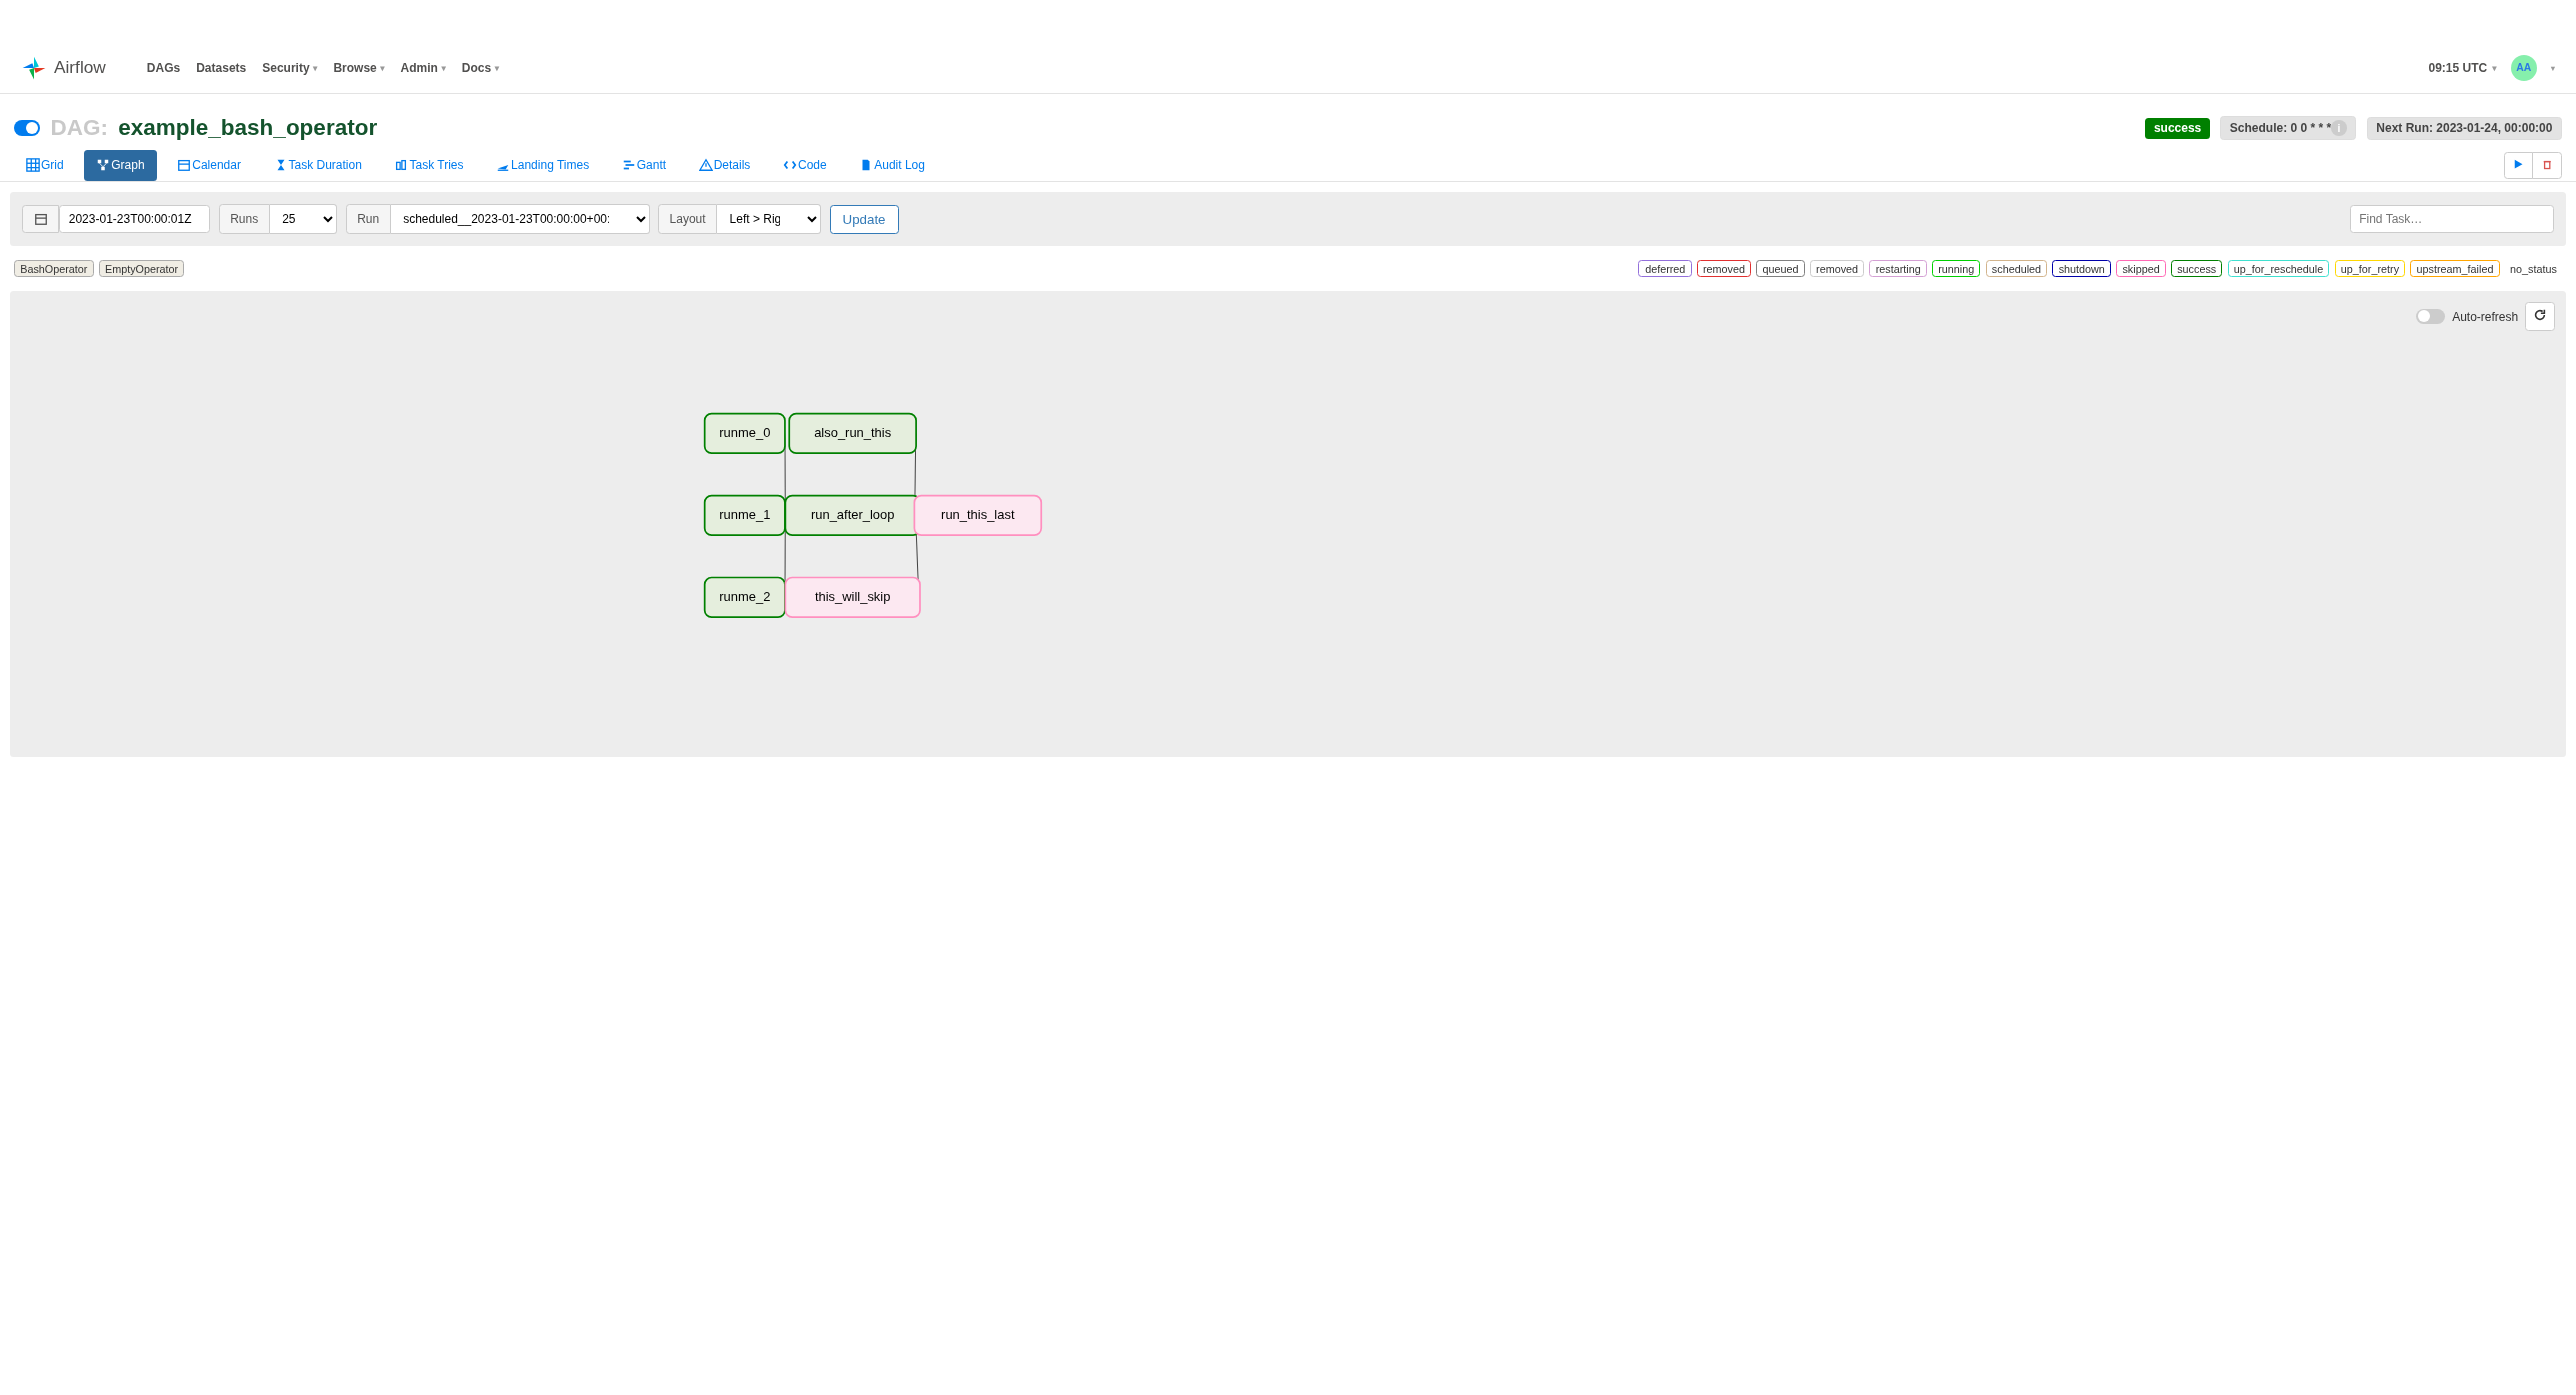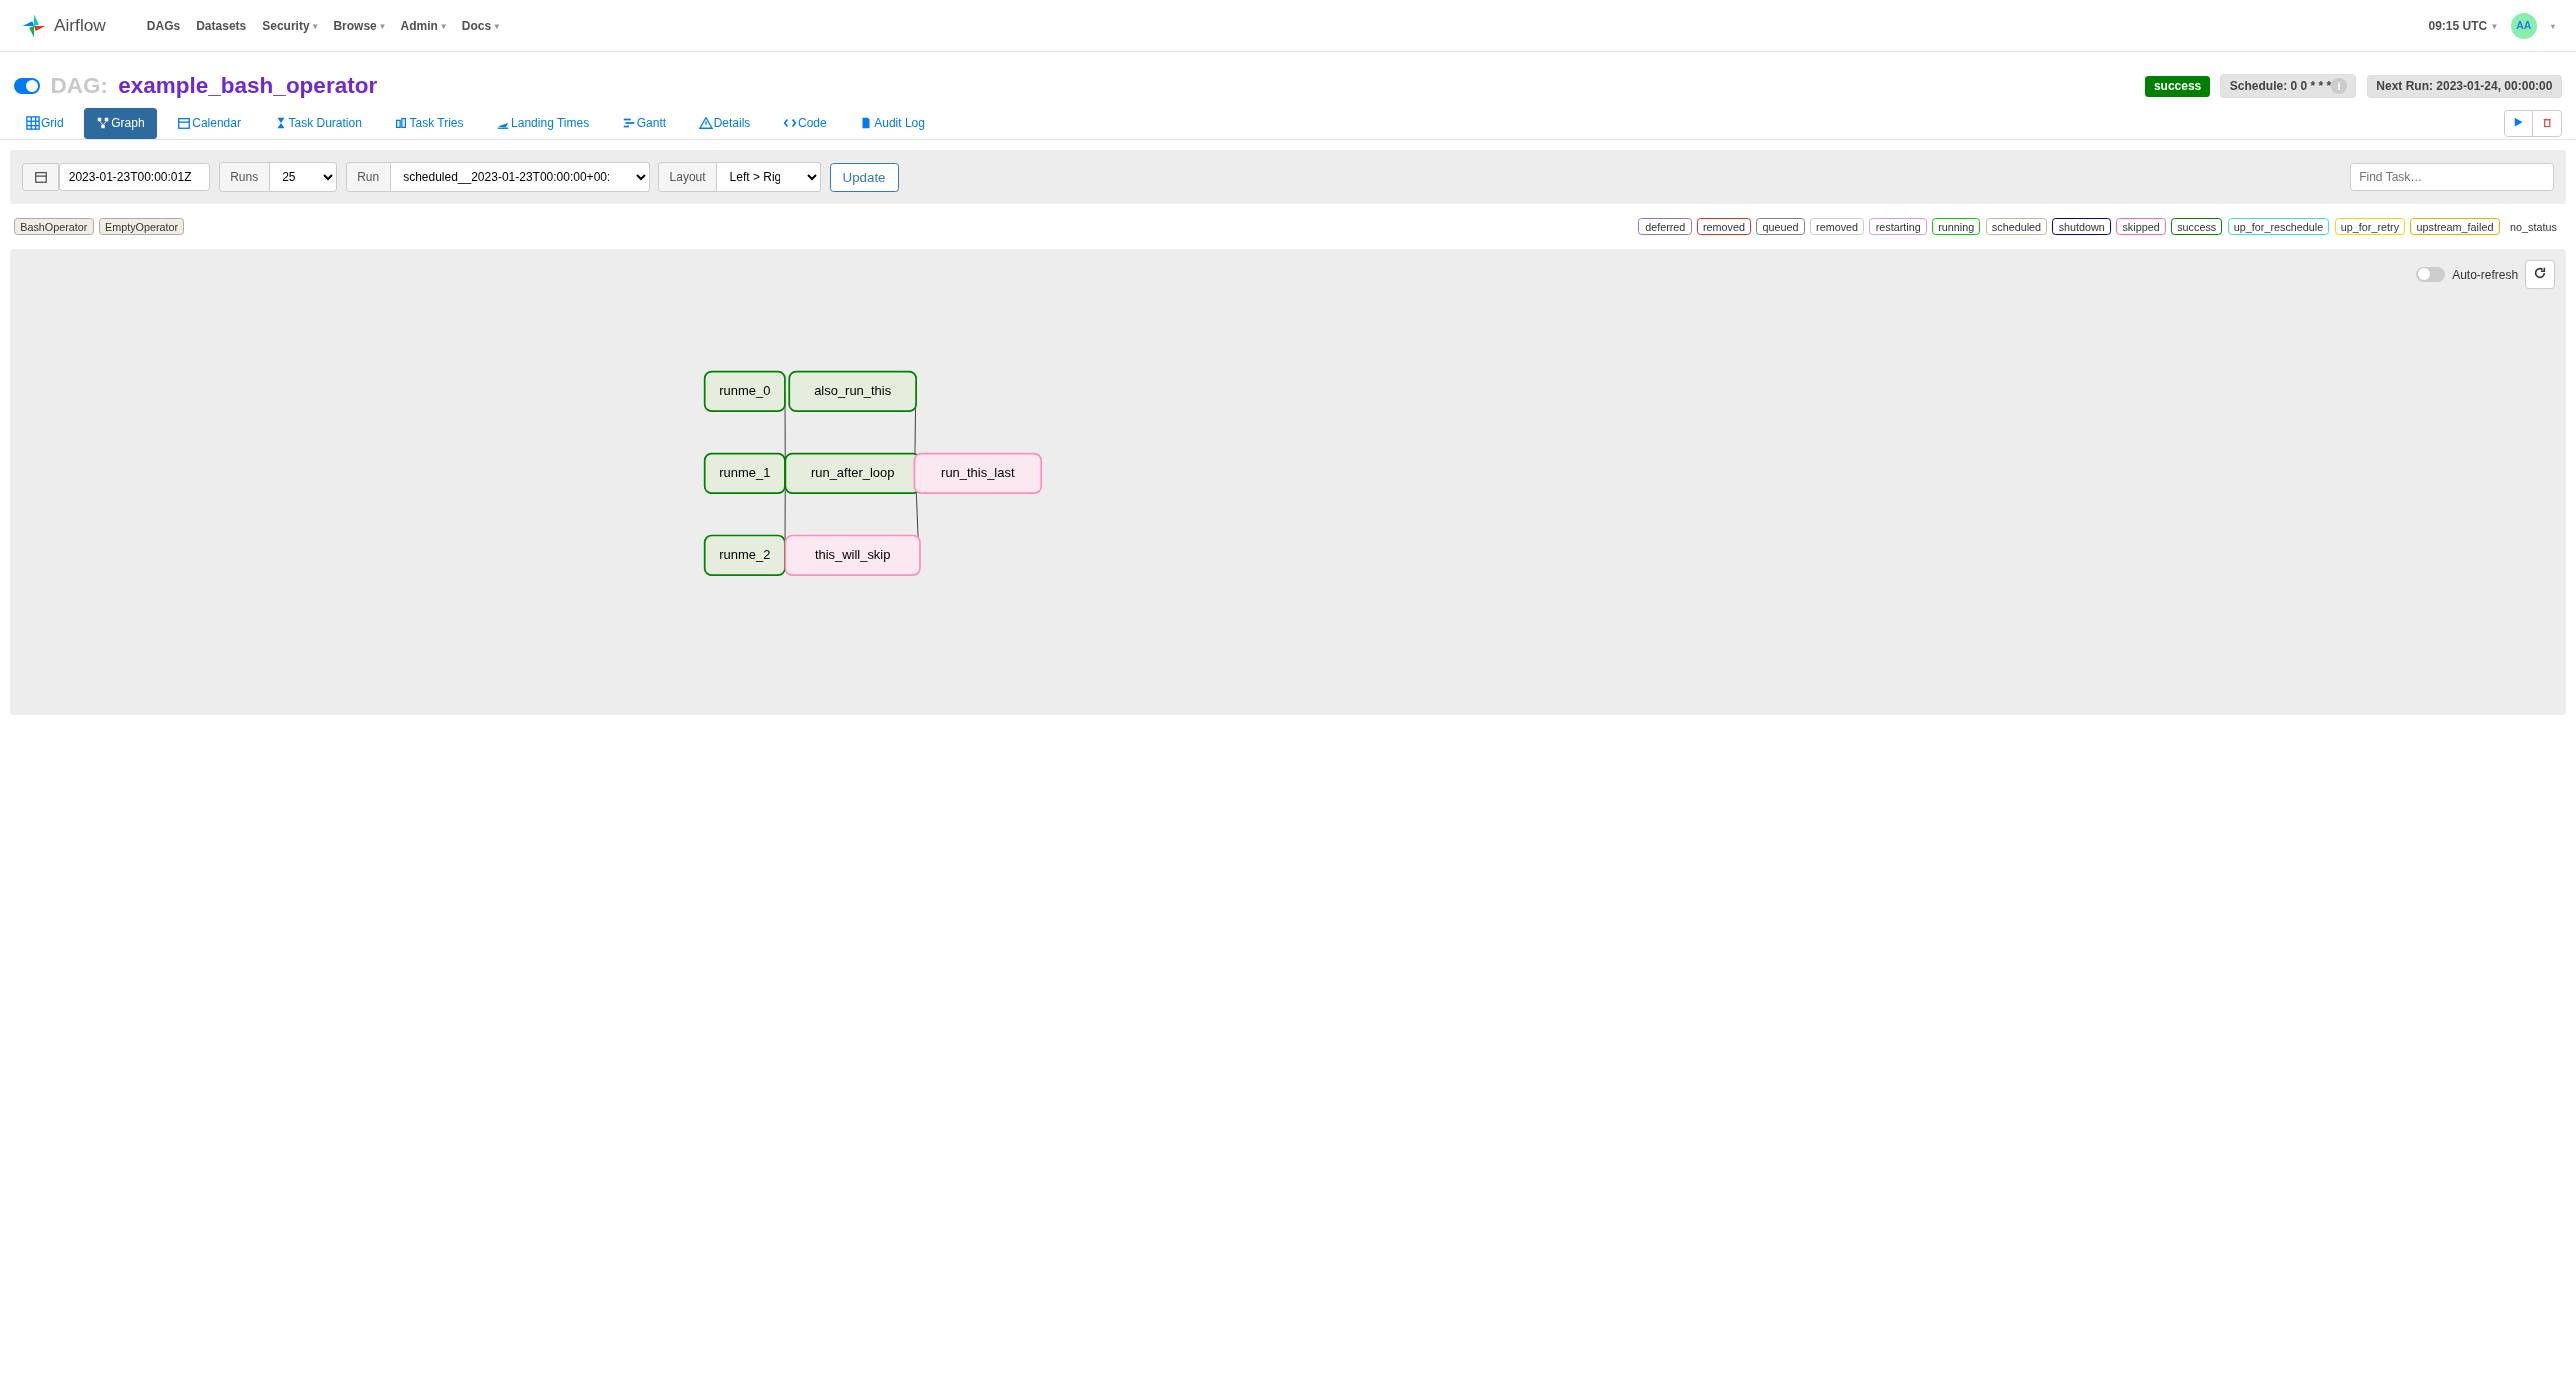--- a/index.html
+++ b/index.html
@@ -10,20 +10,21 @@
   font-size: 12px;
 }
 
 
 .navbar {
   display: flex;
   align-items: center;
   padding: 0 21px;
   height: 52px;
   border-bottom: 0.9px solid #e3e3e3;
+  margin-top: 42px;
 }
 .logo {
   display: flex;
   align-items: center;
   gap: 7px;
   margin-right: 41px;
 }
 .logo-text { font-size: 17.3px; color: #51504f; font-weight: 400; }
 .nav-items { display: flex; gap: 16px; flex: 1; }
 .nav-item {
@@ -76,21 +77,21 @@
 }
 .toggle::after {
   content: "";
   position: absolute;
   right: 1.7px; top: 1.7px;
   width: 12px; height: 12px;
   background: #fff;
   border-radius: 50%;
 }
 .dag-label { font-size: 22.5px; color: #c9c9c9; font-weight: 700; }
-.dag-name  { font-size: 22.5px; color: #6d28d9; font-weight: 700; }
+.dag-name  { font-size: 22.5px; color: #14532d; font-weight: 700; }
 .header-spacer { flex: 1; }
 .badge {
   padding: 3.5px 8.6px;
   border-radius: 3.5px;
   font-weight: 700;
 }
 .badge-success { background: #008000; color: #fff; }
 .badge-gray { background: #e3e3e3; color: #444; border: 0.9px solid #ddd; }
 .info-circle {
   width: 15.5px; height: 15.5px;

